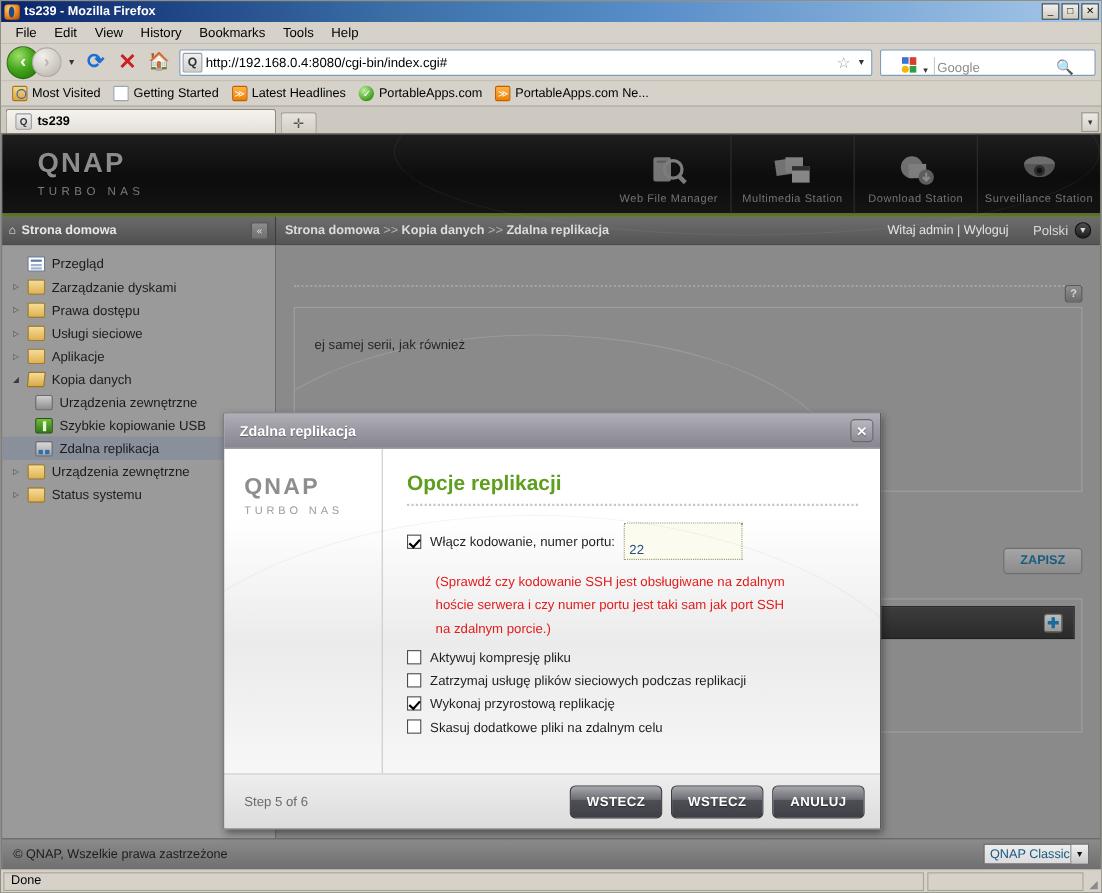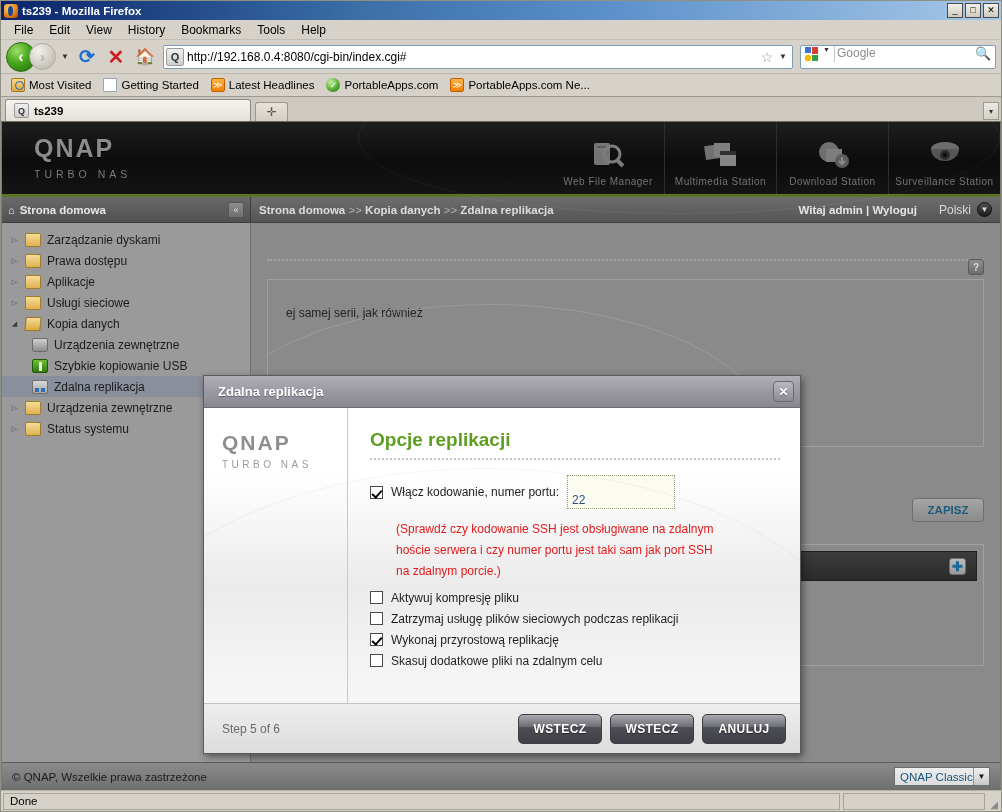--- a/index.html
+++ b/index.html
@@ -108,21 +108,21 @@
     border: 1px solid #9a9a9a; border-radius: 2px;
     display: flex; align-items: center; justify-content: center;
     font-size: 11px; font-weight: bold; color: #333; margin-right: 3px;
   }
   .url-text { flex: 1; font-size: 12px; color: #000; white-space: nowrap; overflow: hidden; }
   .url-star { width: 18px; text-align: center; color: #9a9a9a; font-size: 14px; }
   .url-arrow { width: 14px; text-align: center; color: #333; font-size: 8px; }
   .searchbar {
     width: 196px; height: 24px; background: #fff;
     border: 1px solid #7f9db9; border-radius: 2px;
-    display: flex; align-items: flex-start; padding: 0 2px;
+    display: flex; align-items: flex-end; padding: 0 17px;
     margin-left: 4px;
   }
   .g-logo {
     width: 17px; height: 17px; flex: none; position: relative;
     border-radius: 2px; overflow: hidden; margin-right: 1px;
   }
   .search-arrow { width: 11px; text-align: center; color: #333; font-size: 7px; }
   .search-sep { width: 1px; height: 16px; background: #c9c9c9; margin: 0 2px; }
   .search-ph { flex: 1; font-size: 12px; color: #8d8d8d; }
   .search-mag { width: 20px; text-align: center; font-size: 13px; }
@@ -268,21 +268,21 @@
     background: linear-gradient(to bottom,#8d8d8d,#6f6f6f);
     border: 1px solid #555;
     color: #e8e8e8; font-size: 9px;
     display:flex;align-items:center;justify-content:center;
   }
   .crumb-right {
     flex: 1; display: flex; align-items: center; padding: 0 8px;
   }
   .crumb-path { font-size: 11.5px; font-weight: bold; color: #dcdcdc; }
   .crumb-path .sep { color: #b4b4b4; font-weight: normal; }
-  .crumb-user { margin-left: auto; font-size: 11.5px; font-weight: bold; color: #e4e4e4; }
+  .crumb-user { margin-left: auto; font-size: 11.5px; font-weight: normal; color: #e4e4e4; }
   .crumb-lang {
     margin-left: 22px; font-size: 12px; color: #d8d8d8;
     display: flex; align-items: center; gap: 6px;
   }
   .lang-caret {
     width: 15px; height: 15px; border-radius: 50%;
     background: linear-gradient(to bottom,#4e4e4e,#1d1d1d);
     border:1px solid #111; color:#ddd; font-size:8px;
     display:flex;align-items:center;justify-content:center;
   }
@@ -713,38 +713,43 @@
           <span>Polski</span>
           <span class="lang-caret">▼</span>
         </div>
       </div>
     </div>
 
     <div class="body-split">
 
       <div class="sidebar">
         <div class="side-item">
+          <span class="side-arrow"></span>
+          <span class="side-ico ico-overview"></span>
+          <span class="side-label">Przegląd</span>
+        </div>
+        <div class="side-item">
           <span class="side-arrow">▷</span>
           <span class="side-ico ico-folder"></span>
           <span class="side-label">Zarządzanie dyskami</span>
         </div>
         <div class="side-item">
           <span class="side-arrow">▷</span>
           <span class="side-ico ico-folder"></span>
           <span class="side-label">Prawa dostępu</span>
         </div>
         <div class="side-item">
           <span class="side-arrow">▷</span>
           <span class="side-ico ico-folder"></span>
-          <span class="side-label">Aplikacje</span>
+          <span class="side-label">Usługi sieciowe</span>
         </div>
         <div class="side-item">
           <span class="side-arrow">▷</span>
           <span class="side-ico ico-folder"></span>
-          <span class="side-label">Usługi sieciowe</span>
+          <span class="side-label">Aplikacje</span>
         </div>
         <div class="side-item">
           <span class="side-arrow open">◢</span>
           <span class="side-ico ico-folder-open"></span>
           <span class="side-label">Kopia danych</span>
         </div>
         <div class="side-item" style="padding-left:30px">
           <span class="side-ico ico-ext"></span>
           <span class="side-label">Urządzenia zewnętrzne</span>
         </div>

